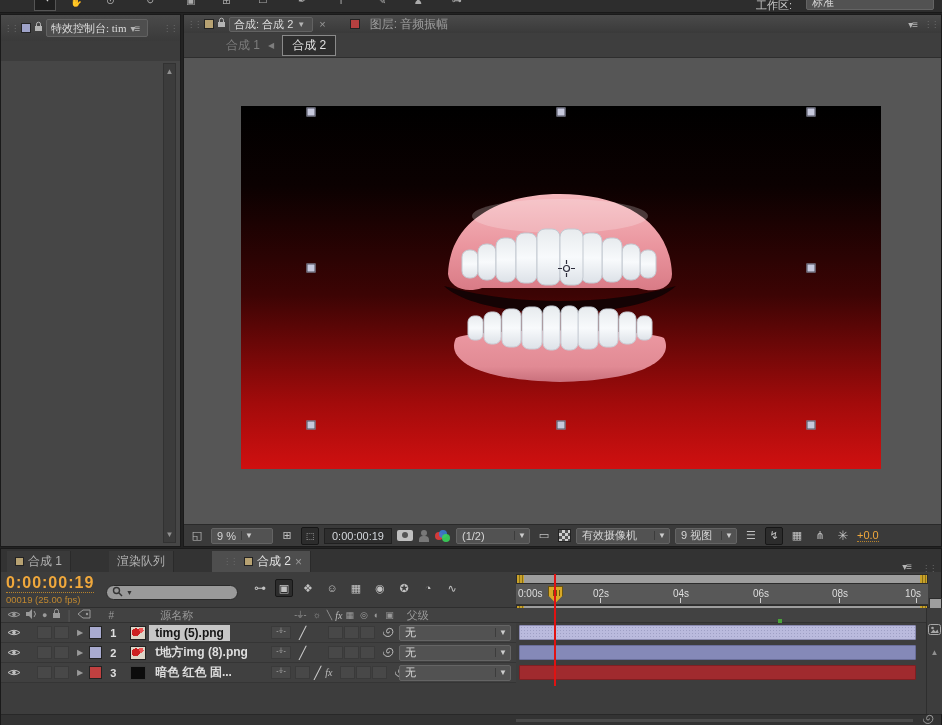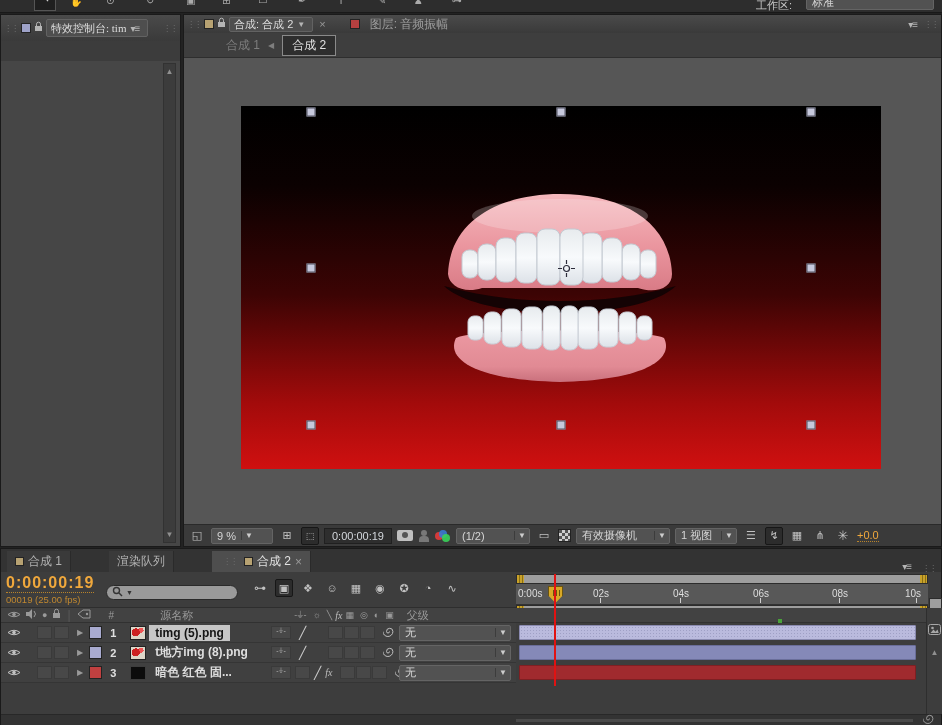--- a/index.html
+++ b/index.html
@@ -208,21 +208,21 @@
         <span class="lbl">(1/2)</span>
           <span class="arr" style="margin-left:auto;">▼</span>
       </div>
       <span class="vbtn">▭</span>
       <span style="width:13px;height:13px;display:inline-block;background:repeating-conic-gradient(#cfcfcf 0 25%,#555 0 50%) 0 0/6px 6px;border:1px solid #222;"></span>
       <div class="dd" style="width:94px;">
         <span class="lbl">有效摄像机</span>
           <span class="arr" style="margin-left:auto;">▼</span>
       </div>
       <div class="dd" style="width:62px;">
-        <span class="lbl">1 视图</span>
+        <span class="lbl">9 视图</span>
           <span class="arr" style="margin-left:auto;">▼</span>
       </div>
       <span class="vbtn">☰</span>
       <span class="vbtn pressed">↯</span>
       <span class="vbtn">▦</span>
       <span class="vbtn">⋔</span>
       <span class="vbtn" style="font-size:13px;">✳</span>
       <span class="orange dotted-u" style="font-size:11px;">+0.0</span>
     </div>
   </div>

